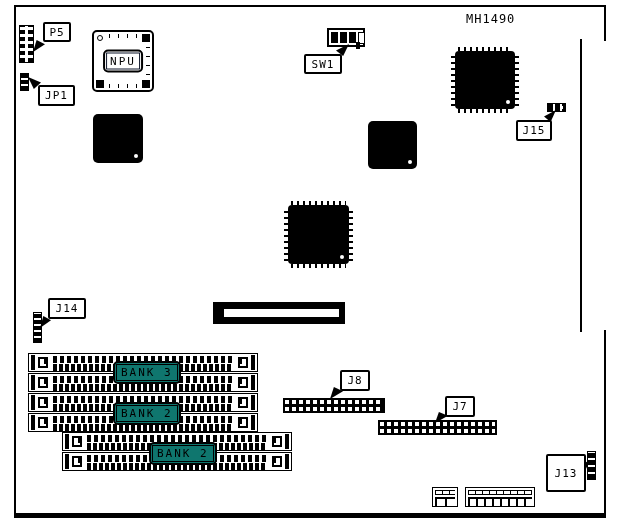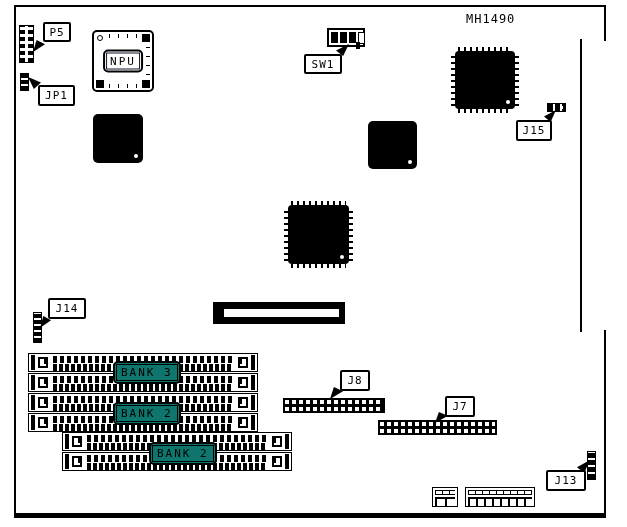--- a/index.html
+++ b/index.html
@@ -327,18 +327,18 @@
     <div class="r1"></div>
     <div class="r2"></div>
   </div>
   <div class="comb wide" style="left:465px; top:487px; width:70px; height:20px;">
     <div class="r1"></div>
     <div class="r2"></div>
   </div>
 
   <div class="vhdr" style="left:587px; top:451px; width:9px; height:29px;
        background: repeating-linear-gradient(0deg, #000 0 5px, #fff 5px 7px); z-index:2;"></div>
-  <div class="callout" style="left:546px; top:470px; width:40px; height:21px;">
+  <div class="callout" style="left:546px; top:454px; width:40px; height:38px;">
     <span>J13</span>
   </div>
   <div class="tail tail-ur" style="left:577px; top:460px; width:13px; height:13px;"></div>
 
 </div>
 
 </body></html>

